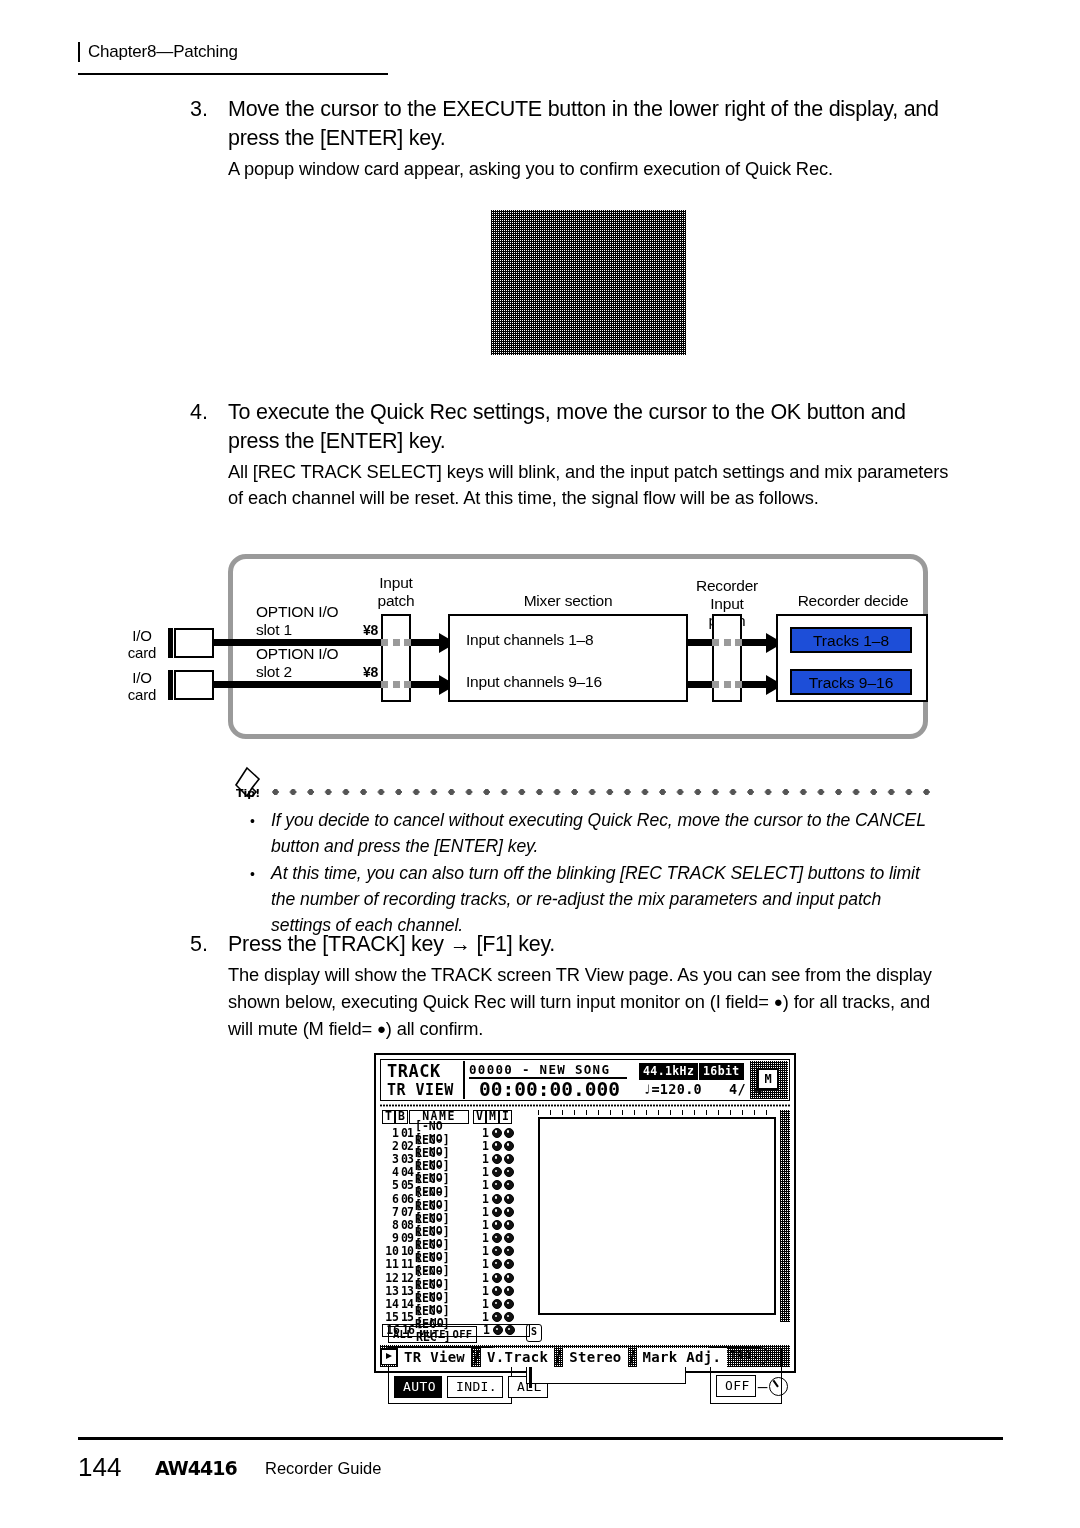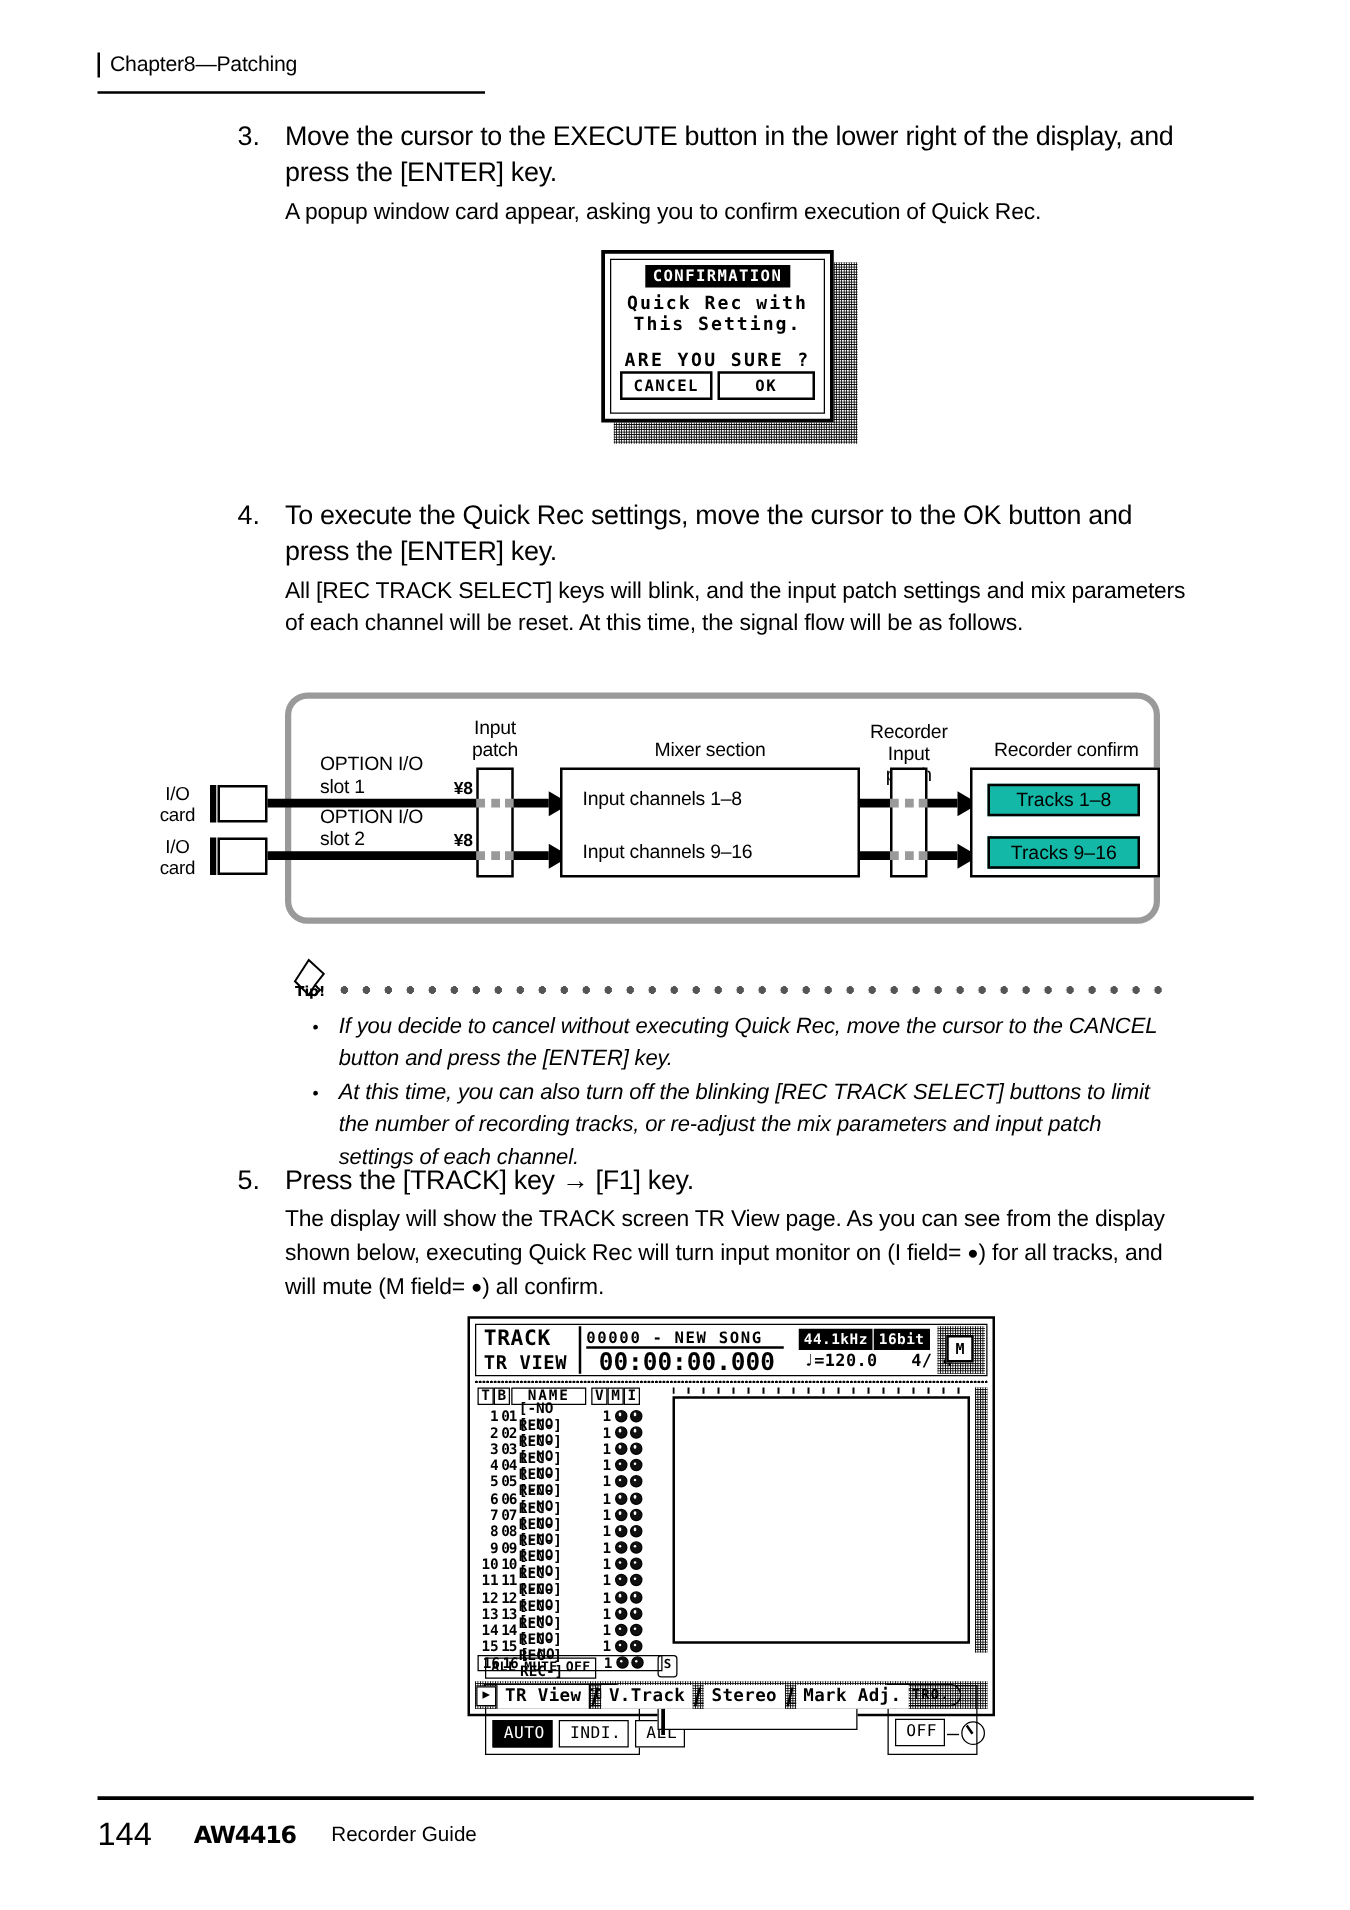--- a/index.html
+++ b/index.html
@@ -186,21 +186,21 @@
     position: absolute;
     width: 0; height: 0;
     border-top: 10px solid transparent;
     border-bottom: 10px solid transparent;
     border-left: 17px solid #000;
   }
   .trackbox {
     position: absolute;
     border: 2px solid #000;
     box-sizing: border-box;
-    background: #14b8a6;
+    background: #1d4ed8;
     font-size: 15.5px;
     text-align: center;
     padding-top: 3px;
   }
 
   
   .tip {
     position: absolute; left: 232px; top: 766px; width: 700px;
   }
   .tip-icon {
@@ -538,32 +538,20 @@
 <div class="step" style="top:95px;">
   <div class="step-head">
     <div class="step-num">3.</div>
     <div class="step-title">Move the cursor to the EXECUTE button in the lower right of the display, and press the [ENTER] key.</div>
   </div>
   <div class="step-body">A popup window card appear, asking you to confirm execution of Quick Rec.</div>
 </div>
 
 <div class="confirm-wrap">
   <div class="confirm-shadow"></div>
-  <div class="confirm-box">
-    <div class="confirm-inner">
-      <div class="confirm-title">CONFIRMATION</div>
-      <div class="confirm-line cl1">Quick Rec with</div>
-      <div class="confirm-line cl2">This Setting.</div>
-      <div class="confirm-line cl3">ARE YOU SURE ?</div>
-      <div class="confirm-btns">
-        <div class="lcd-btn btn-cancel">CANCEL</div>
-        <div class="lcd-btn btn-ok">OK</div>
-      </div>
-    </div>
-  </div>
 </div>
 
 <div class="step" style="top:398px;">
   <div class="step-head">
     <div class="step-num">4.</div>
     <div class="step-title">To execute the Quick Rec settings, move the cursor to the OK button and press the [ENTER] key.</div>
   </div>
   <div class="step-body">All [REC TRACK SELECT] keys will blink, and the input patch settings and mix parameters of each channel will be reset. At this time, the signal flow will be as follows.</div>
 </div>
 
@@ -640,21 +628,21 @@
       <i></i>
       <i></i>
       <i></i>
     </div>
 
   <div class="hline" style="left:624px; top:87px; width:24px;"></div>
   <div class="hline" style="left:624px; top:129px; width:24px;"></div>
   <div class="arrowhead" style="left:648px; top:80.5px;"></div>
   <div class="arrowhead" style="left:648px; top:122.5px;"></div>
 
-  <div class="dlabel ctr" style="left:655px; top:40px; width:160px;">Recorder confirm</div>
+  <div class="dlabel ctr" style="left:655px; top:40px; width:160px;">Recorder decide</div>
   <div class="vbox" style="left:658px; top:62px; width:152px; height:88px;"></div>
   <div class="trackbox" style="left:672px; top:75px; width:122px; height:26px;">Tracks 1–8</div>
   <div class="trackbox" style="left:672px; top:117px; width:122px; height:26px;">Tracks 9–16</div>
 </div>
 
 <div class="tip">
   <svg class="tip-icon" viewBox="0 0 30 36">
     <path d="M15 2 L27 13 L20 22 L15 30 L4 19 Z" fill="none" stroke="#000" stroke-width="1.6"></path>
     <path d="M20 22 L24 26 L20 30 L15 30" fill="none" stroke="#000" stroke-width="1.6"></path>
     <text x="4" y="31" font-family="DejaVu Sans" font-size="11" font-weight="bold">Tip!</text>

